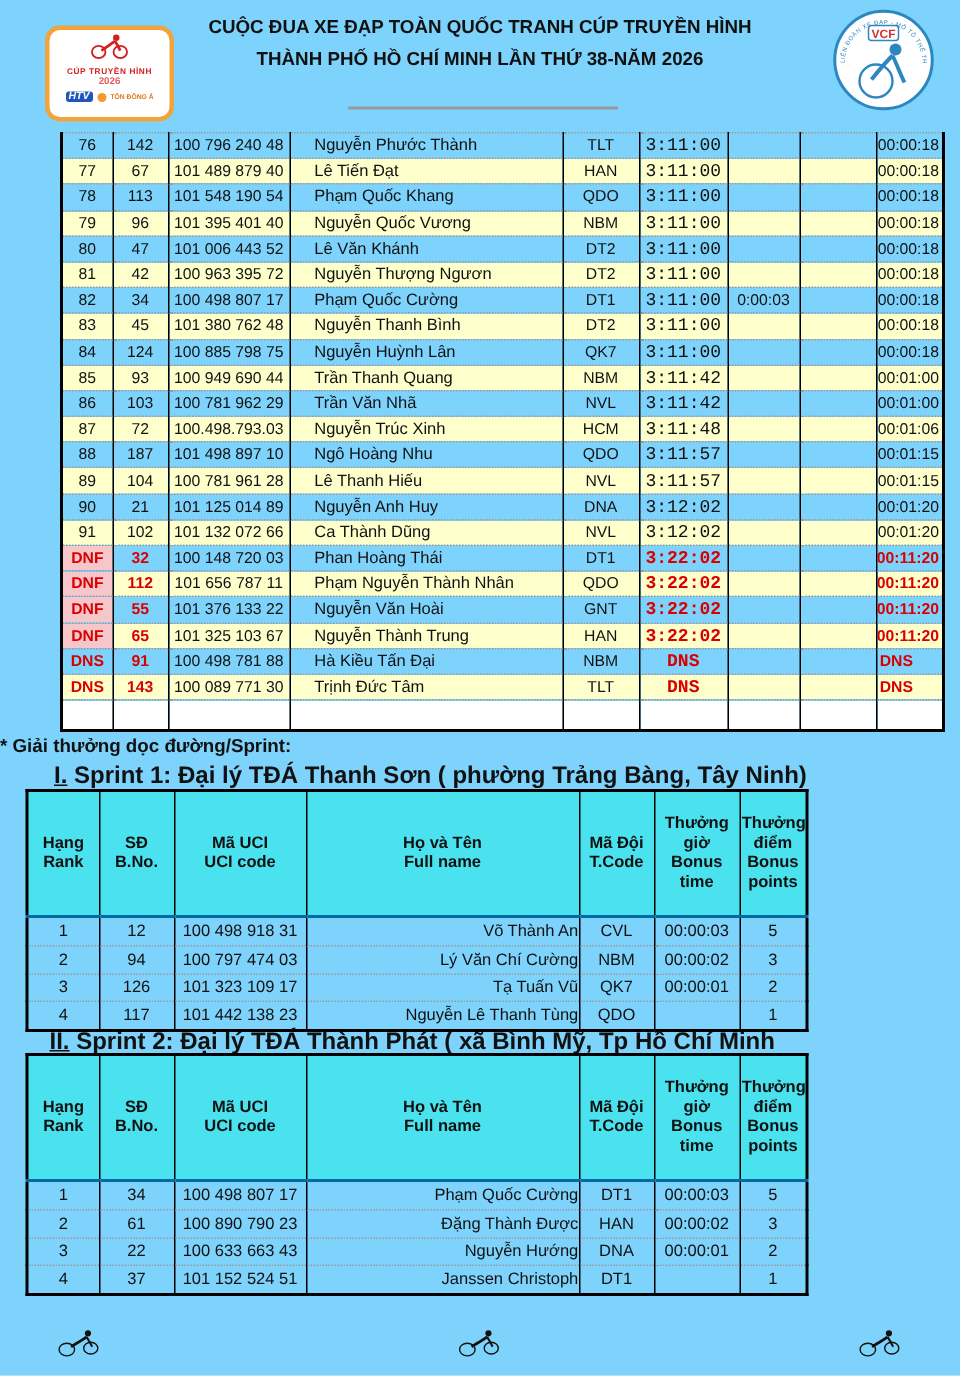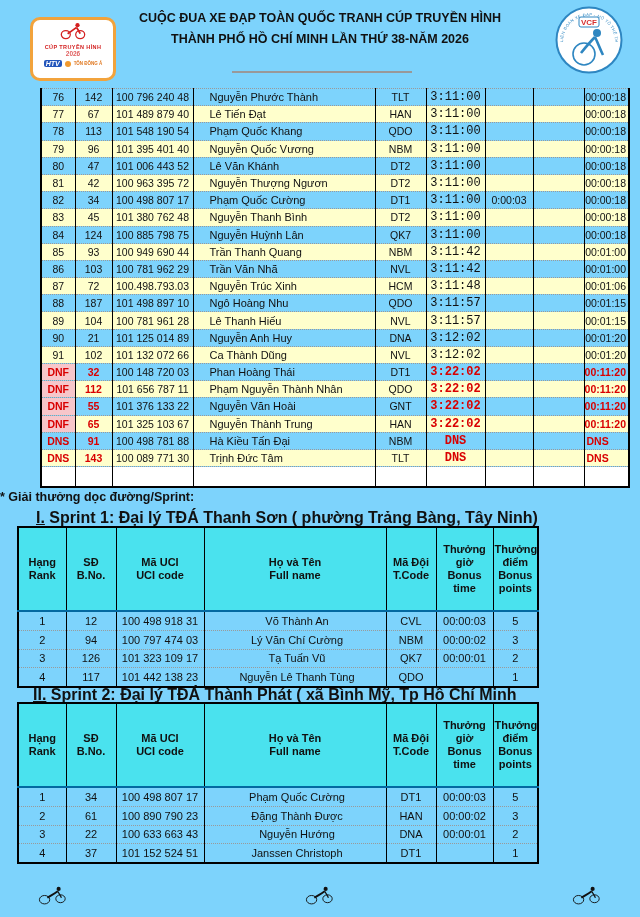--- a/index.html
+++ b/index.html
@@ -56,21 +56,21 @@
   #sprint1-table{top:526px;}
   #sprint2-table{top:702px;}
   .sprint-table thead td{background:#4ae2ee;height:82px;font-size:11px;font-weight:bold;text-align:center;
                  vertical-align:middle;border-left:1.5px solid #000;border-bottom:2px solid #0369a1;
                  line-height:13px;padding:0 1px;margin-top:42px;}
   .sprint-table thead td:first-child{border-left:0;}
   .sprint-table tbody td{height:17.8px;padding:0;font-size:11px;text-align:center;vertical-align:middle;
                  border-left:1.5px solid #000;border-top:1.3px dotted #9a9a9a;overflow:hidden;white-space:nowrap;}
   .sprint-table tbody td:first-child{border-left:0;}
   .sprint-table tbody tr:first-child td{border-top:0;}
-  .sprint-table tbody td.c-name{text-align:center;padding-left:4px;}
+  .sprint-table tbody td.c-name{text-align:right;padding-left:4px;}
 
   
   .footer-cyclists{position:absolute;left:0;top:884px;width:640px;display:flex;
                    justify-content:space-between;padding:0 38px;box-sizing:border-box;}
 </style>
 </head>
 <body>
 
 <div class="page">
 

